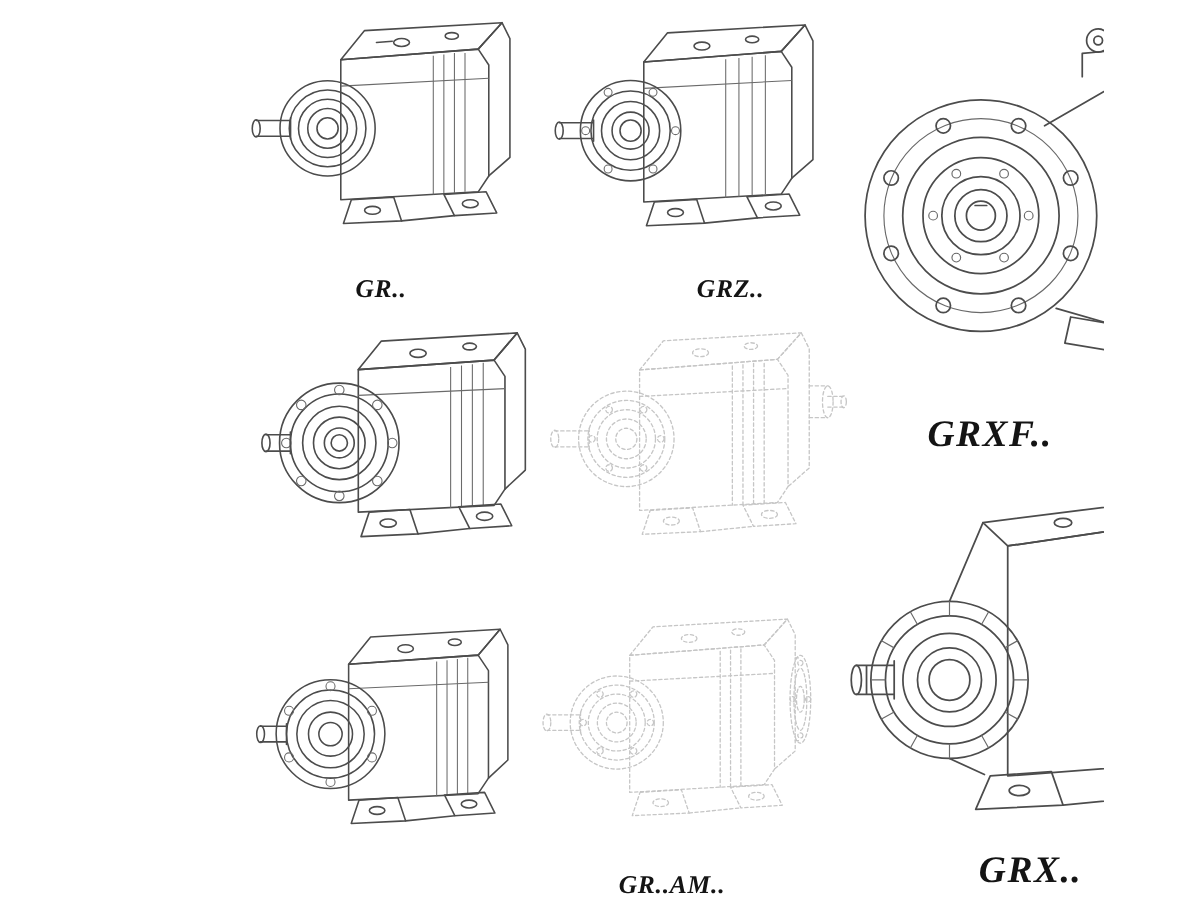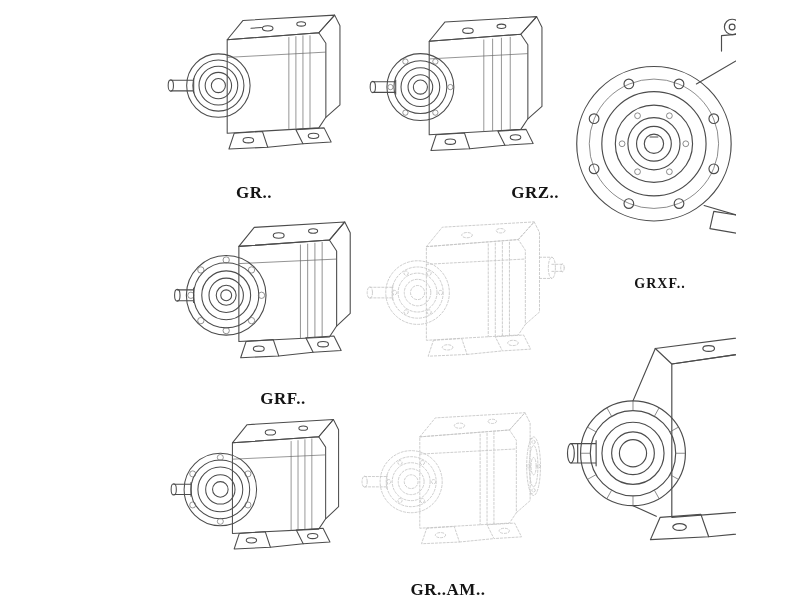--- a/index.html
+++ b/index.html
@@ -1,30 +1,30 @@
 <!DOCTYPE html>
 <html><head>
 <meta charset="utf-8">
 <style>
   * { margin:0; padding:0; box-sizing:border-box; }
   html,body { background:#ffffff; }
   body { font-family:"Liberation Serif", serif; }
   .canvas {
     position:relative; width:672px; height:600px;
-    background:#ffffff; overflow:hidden; margin:0 auto;
+    background:#ffffff; overflow:hidden; margin:0 auto;font-style:italic;
   }
   .cell { position:absolute; }
   .cell svg { display:block; width:100%; height:100%; }
   .label {
     position:absolute; width:180px; text-align:center;
     font-family:"Liberation Serif", serif;
     font-weight:bold; font-size:17px; color:#141414;
     letter-spacing:0.5px; white-space:nowrap;
   }
-  .label-lg { font-size:14px; letter-spacing:1px; }
+  .label-lg { font-size:25px; letter-spacing:1px; }
   .ln   { fill:none; stroke:#4c4c4c; stroke-width:1.2; stroke-linejoin:round; stroke-linecap:round; }
   .ln-t { fill:none; stroke:#6a6a6a; stroke-width:0.8; stroke-linejoin:round; }
   .ln-light { fill:none; stroke:#c6c6c6; stroke-width:1; stroke-dasharray:2.5 2; stroke-linejoin:round; stroke-linecap:round; }
 </style>
 </head>
 <body>
 
 <div class="canvas">
 
   <figure class="cell" style="left:98px; top:4px; width:185px; height:172px;">
@@ -79,21 +79,21 @@
         <path class="ln" d="M10,84 L36,84 M10,96 L36,96 M36,82 L36,98"></path>
         <ellipse class="ln" cx="10" cy="90" rx="3" ry="6.5"></ellipse>
         <path class="ln" d="M82,144 L114,142 L120,160 L76,162 Z"></path>
         <ellipse class="ln" cx="98" cy="152" rx="6" ry="3"></ellipse>
         <path class="ln" d="M152,140 L184,138 L192,154 L160,156 Z"></path>
         <ellipse class="ln" cx="172" cy="147" rx="6" ry="3"></ellipse>
         <path class="ln" d="M120,160 L160,156"></path>
       </g>
     </svg>
   </figure>
-  <div class="label" style="left:315px; top:183px;text-align:right;">GRZ..</div>
+  <div class="label" style="left:333px; top:183px;">GRZ..</div>
 
   <figure class="cell" style="left:505px; top:6px; width:222px; height:262px;">
     <svg viewBox="0 0 230 270">
       <g>
         <path class="ln" d="M132,80 L194,44 L212,62 L220,96 L220,200 L202,224 L140,206"></path>
         <path class="ln-t" d="M198,56 L198,216 M206,64 L206,210 M213,76 L213,204"></path>
         <path class="ln" d="M158,46 L158,30 L180,28 L180,44"></path>
         <circle class="ln" cx="169" cy="21" r="8"></circle>
         <circle class="ln" cx="169" cy="21" r="3"></circle>
         <path class="ln" d="M150,212 L198,220 L194,238 L146,230 Z"></path>
@@ -151,21 +151,20 @@
         <path class="ln" d="M12,86 L30,86 M12,98 L30,98 M30,84 L30,100"></path>
         <ellipse class="ln" cx="12" cy="92" rx="3" ry="6.5"></ellipse>
         <path class="ln" d="M88,143 L118,141 L124,159 L82,161 Z"></path>
         <ellipse class="ln" cx="102" cy="151" rx="6" ry="3"></ellipse>
         <path class="ln" d="M154,139 L185,137 L193,153 L162,155 Z"></path>
         <ellipse class="ln" cx="173" cy="146" rx="6" ry="3"></ellipse>
         <path class="ln" d="M124,159 L162,155"></path>
       </g>
     </svg>
   </figure>
-  <div class="label" style="left:129px; top:389px;">GRF..</div>
 
   <figure class="cell" style="left:297px; top:208px; width:205px; height:178px;">
     <svg viewBox="0 0 232 190">
       <g>
         <path class="ln-light" d="M74,38 L92,16 L196,10 L178,30 Z"></path>
         <ellipse class="ln-light" cx="120" cy="25" rx="6" ry="3"></ellipse>
         <ellipse class="ln-light" cx="158" cy="20" rx="5" ry="2.5"></ellipse>
         <path class="ln-light" d="M74,38 L178,30 L186,42 L186,126 L178,138 L74,144 Z"></path>
         <path class="ln-light" d="M178,30 L196,10 L202,22 L202,112 L186,126"></path>
         <path class="ln-light" d="M144,35 L144,140 M152,34 L152,139 M160,33 L160,139 M168,33 L168,138"></path>
@@ -287,14 +286,15 @@
         <path class="ln" d="M8,150 L34,150 M8,170 L34,170 M34,147 L34,173 M15,150 L15,170"></path>
         <ellipse class="ln" cx="8" cy="160" rx="3.5" ry="10"></ellipse>
         <path class="ln" d="M100,226 L142,223 L150,246 L90,249 Z"></path>
         <ellipse class="ln" cx="120" cy="236" rx="7" ry="3.5"></ellipse>
         <path class="ln" d="M192,219 L230,216 L240,237 L202,241 Z"></path>
         <ellipse class="ln" cx="217" cy="228" rx="7" ry="3.5"></ellipse>
         <path class="ln" d="M150,246 L202,241"></path>
       </g>
     </svg>
   </figure>
+  <div class="label label-lg" style="left:533px; top:567px;">GRX..</div>
 
 </div>
 
 </body></html>

